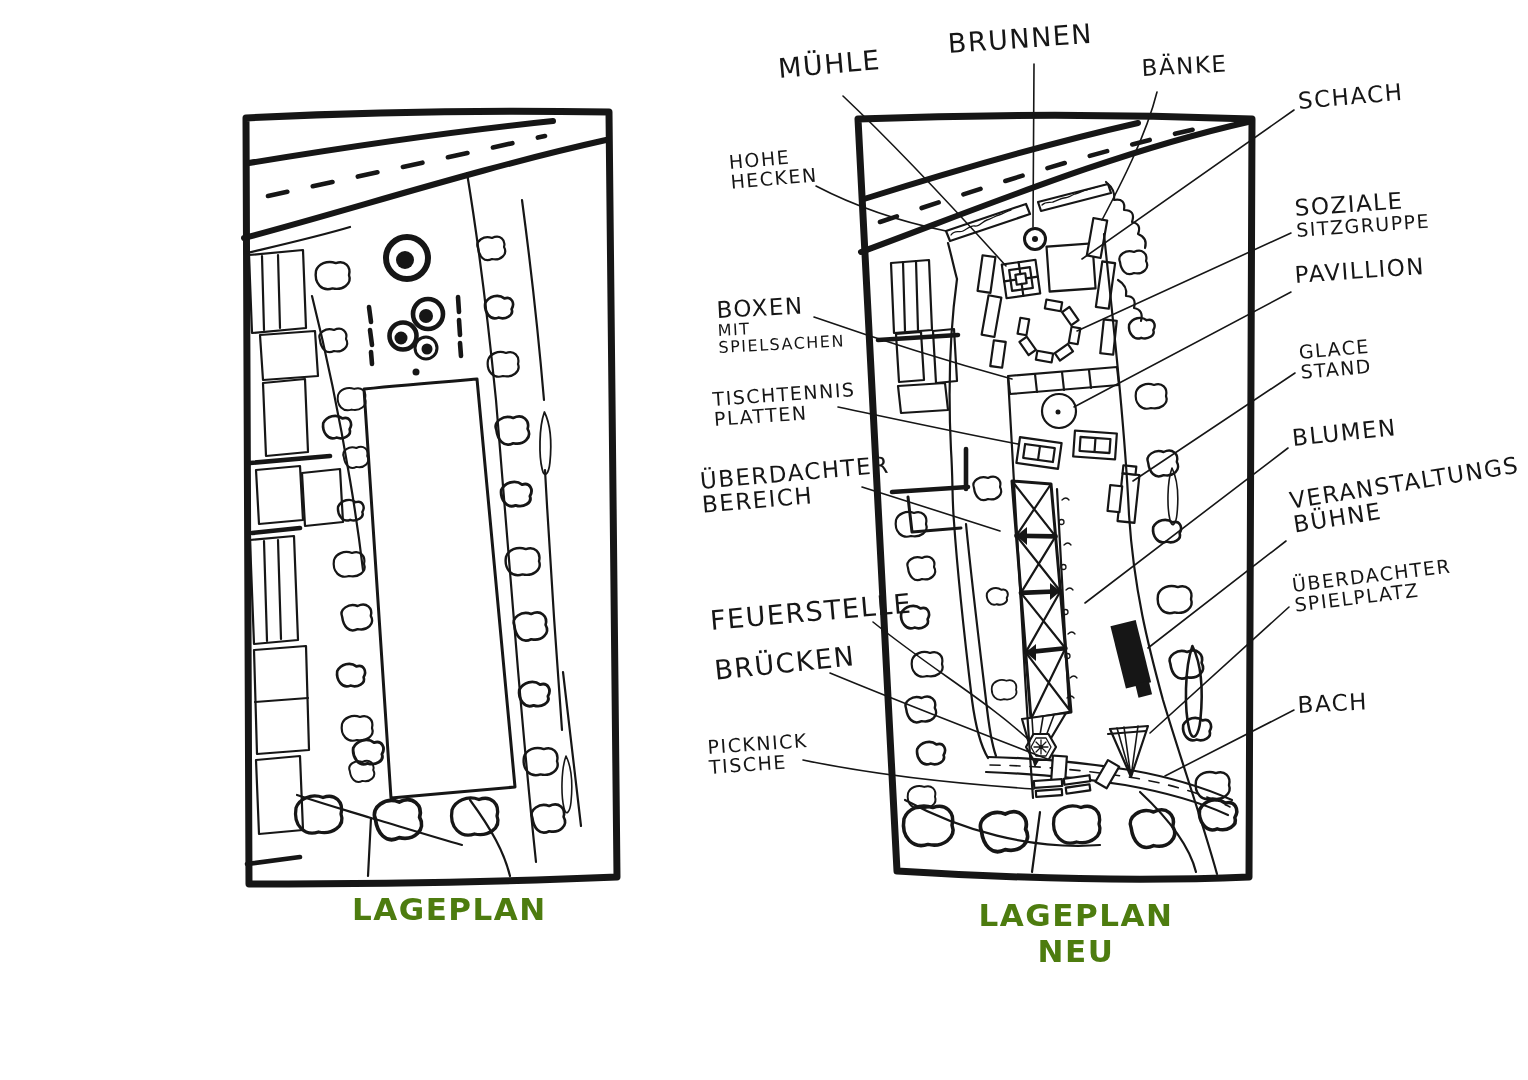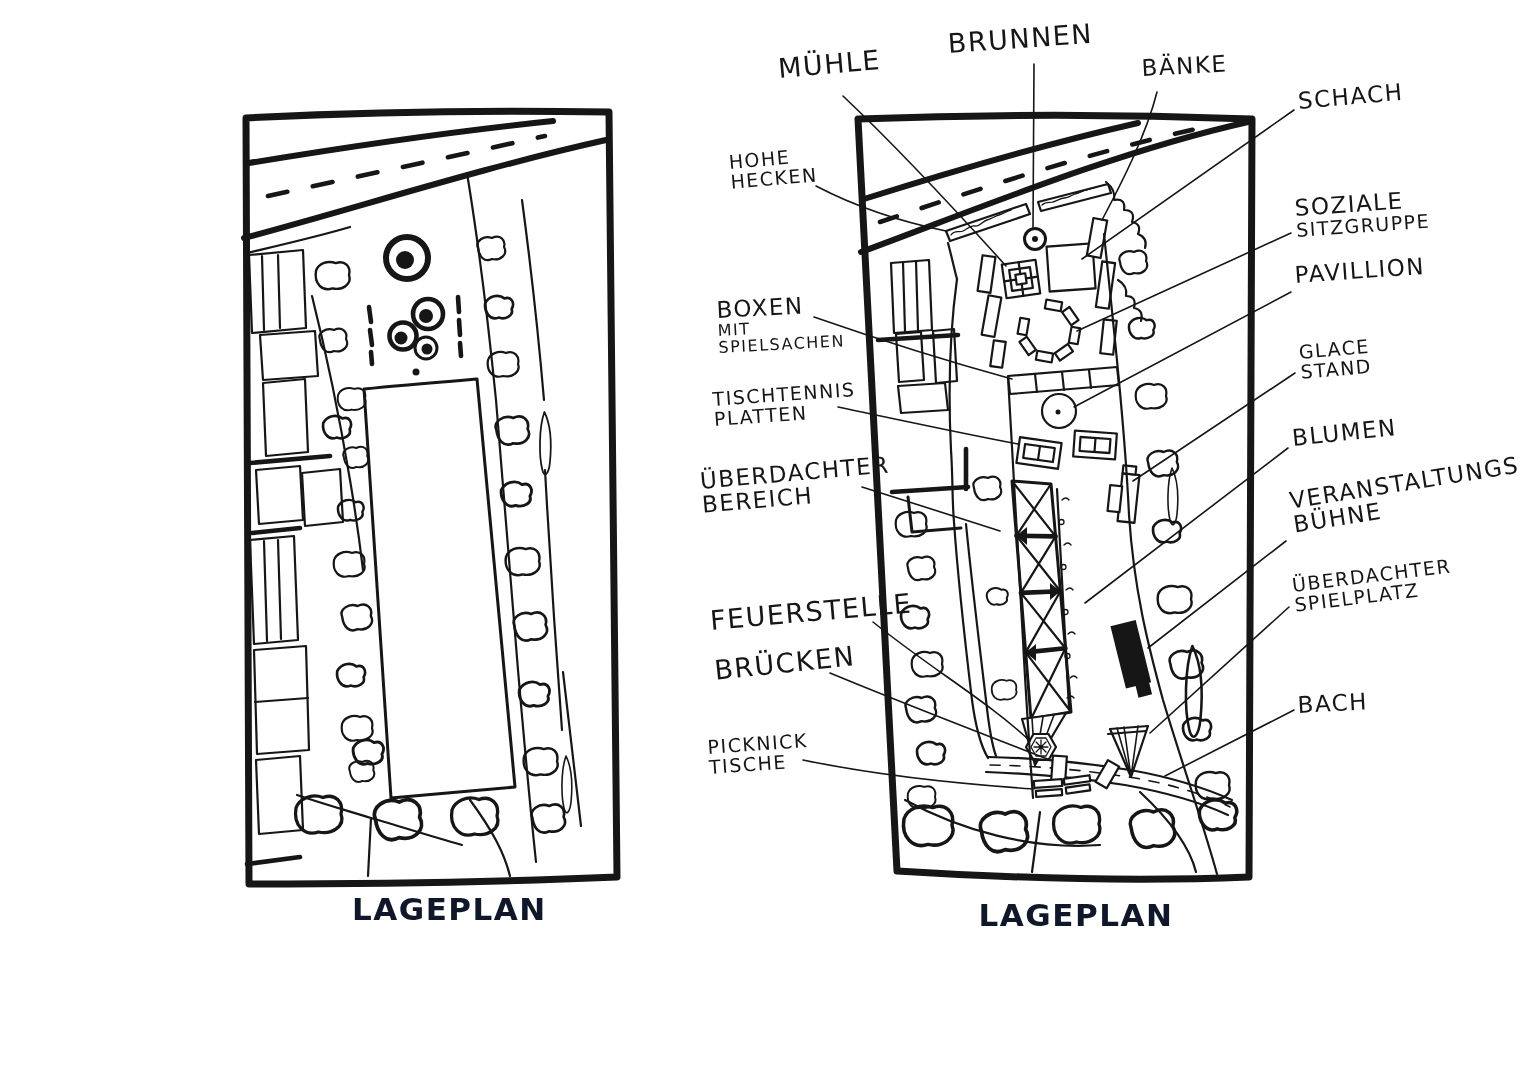--- a/index.html
+++ b/index.html
@@ -9,21 +9,21 @@
   svg *{stroke:#161616;fill:none;stroke-linecap:round;stroke-linejoin:round;}
   .w7{stroke-width:7}.w6{stroke-width:6}.w5{stroke-width:4.6}.w3{stroke-width:3}
   .w2{stroke-width:2.2}.w15{stroke-width:1.6}.w1{stroke-width:1.3}
   .ink{fill:#161616;stroke:none}
   .paper{fill:#ffffff}
   .label{position:absolute;line-height:1.04;letter-spacing:1.5px;white-space:nowrap;
          transform-origin:left top;color:#161616;}
   .label span{display:block;}
   .lbl-lg{font-size:27px}.lbl-md{font-size:23px}.lbl-sm{font-size:19px}.lbl-xs{font-size:16px}
   .caption{position:absolute;font-size:31px;font-weight:bold;letter-spacing:1.5px;
-           text-align:center;line-height:1.15;color:#0f172a;}
+           text-align:center;line-height:1.15;color:#4d7c0f;}
 </style>
 </head>
 <body>
 
 <div class="page">
 
 <svg width="1528" height="1080" viewBox="0 0 1528 1080">
   <defs>
     <path id="sA" d="M0,8 C2,2 10,-2 18,1 C26,-2 32,4 30,12 C33,20 24,26 15,24 C6,27 -2,20 0,8 Z"></path>
     <path id="sB" d="M2,10 C-1,3 8,-3 16,0 C24,-4 30,2 28,9 C32,16 25,23 16,21 C8,25 3,18 2,10 Z"></path>
@@ -411,15 +411,16 @@
     </div>
 <div class="label lbl-sm" style="left:707px;top:738px;transform:rotate(-4deg)">
   <span>PICKNICK</span>
       <span>TISCHE</span>
     </div>
 
 <div class="caption" style="left:352px;top:892px;width:165px;">
   <span>LAGEPLAN</span></div>
 <div class="caption" style="left:976px;top:898px;width:200px;">
   <span style="display:block">LAGEPLAN</span>
+  <span style="display:block">NEU</span>
     </div>
 
 </div>
 
 </body></html>

